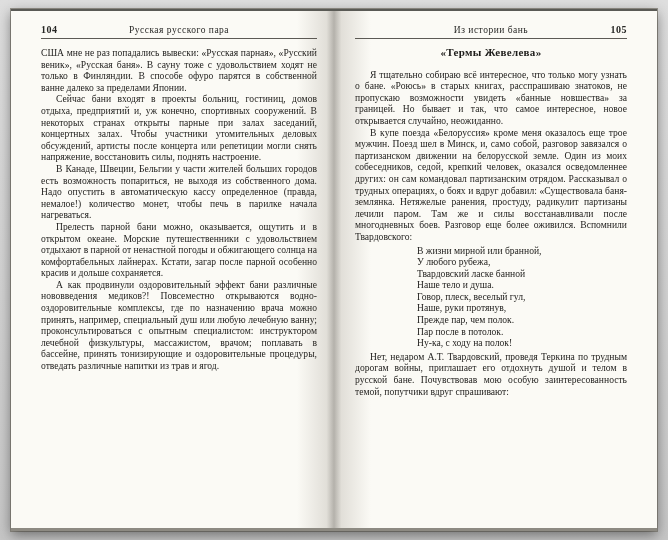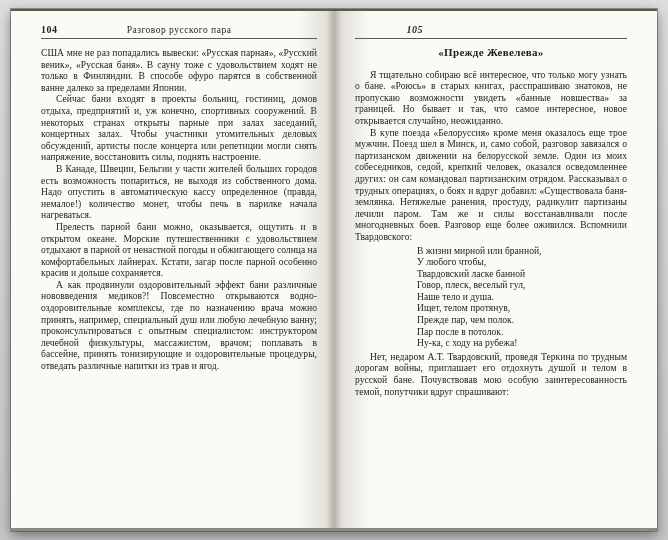--- a/index.html
+++ b/index.html
@@ -45,21 +45,21 @@
       rgba(90,80,66,0) 100%);
   }
   .page-header {
     display:flex; align-items:baseline;
     font-size:9.5px; letter-spacing:0.5px; color:#272725;
     padding-bottom:3px;
     border-bottom:1px solid #5c5a55;
     margin-bottom:8px;
   }
   .page-header .num { width:34px; font-weight:bold; font-size:10px; }
-  .page-header .num.right { text-align:right;font-style:italic; }
+  .page-header .num.right { text-align:right; }
   .page-header .title { flex:1; text-align:center; }
   .page-body {
     font-size:9.6px;
     line-height:11.6px;
     text-align:justify;
     color:#1d1c1a;
     hyphens:auto;
     -webkit-hyphens:auto;
   }
   .page-body p { text-indent:15px; }
@@ -80,51 +80,52 @@
 </style>
 </head>
 <body>
 
 <div class="backdrop">
   <div class="book">
 
     <div class="page page-left">
       <div class="page-header">
         <span class="num">104</span>
-        <span class="title">Разговор русского пара</span>
+        <span class="title">Русская русского пара</span>
         <span class="num right"></span>
       </div>
       <div class="page-body">
         <p class="noindent">США мне не раз попадались вывески: «Русская парная», «Русский веник», «Русская баня». В сауну тоже с удовольствием ходят не только в Финляндии. В способе офуро парятся в собственной ванне далеко за пределами Японии.</p>
         <p>Сейчас бани входят в проекты больниц, гостиниц, домов отдыха, предприятий и, уж конечно, спортивных сооружений. В некоторых странах открыты парные при залах заседаний, концертных залах. Чтобы участники утомительных деловых обсуждений, артисты после концерта или репетиции могли снять напряжение, восстановить силы, поднять настроение.</p>
         <p>В Канаде, Швеции, Бельгии у части жителей больших городов есть возможность попариться, не выходя из собственного дома. Надо опустить в автоматическую кассу определенное (правда, немалое!) количество монет, чтобы печь в парилке начала нагреваться.</p>
         <p>Прелесть парной бани можно, оказывается, ощутить и в открытом океане. Морские путешественники с удовольствием отдыхают в парной от ненастной погоды и обжигающего солнца на комфортабельных лайнерах. Кстати, загар после парной особенно красив и дольше сохраняется.</p>
         <p>А как продвинули оздоровительный эффект бани различные нововведения медиков?! Повсеместно открываются водно-оздоровительные комплексы, где по назначению врача можно принять, например, специальный душ или любую лечебную ванну; проконсультироваться с опытным специалистом: инструктором лечебной физкультуры, массажистом, врачом; поплавать в бассейне, принять тонизирующие и оздоровительные процедуры, отведать различные напитки из трав и ягод.</p>
       </div>
     </div>
 
     <div class="page page-right">
       <div class="page-header">
         <span class="num"></span>
+        <span class="title">Из истории бань</span>
         <span class="num right">105</span>
       </div>
       <div class="page-body">
-        <div class="chapter-heading">«Прежде Жевелева»</div>
+        <div class="chapter-heading">«Термы Жевелева»</div>
         <p>Я тщательно собираю всё интересное, что только могу узнать о бане. «Роюсь» в старых книгах, расспрашиваю знатоков, не пропускаю возможности увидеть «банные новшества» за границей. Но бывает и так, что самое интересное, новое открывается случайно, неожиданно.</p>
         <p>В купе поезда «Белоруссия» кроме меня оказалось еще трое мужчин. Поезд шел в Минск, и, само собой, разговор завязался о партизанском движении на белорусской земле. Один из моих собеседников, седой, крепкий человек, оказался осведомленнее других: он сам командовал партизанским отрядом. Рассказывал о трудных операциях, о боях и вдруг добавил: «Существовала баня-землянка. Нетяжелые ранения, простуду, радикулит партизаны лечили паром. Там же и силы восстанавливали после многодневных боев. Разговор еще более оживился. Вспомнили Твардовского:</p>
         <div class="poem">
           <div class="poem-line">В жизни мирной или бранной,</div>
-          <div class="poem-line">У любого чтобы,</div>
+          <div class="poem-line">У любого рубежа,</div>
           <div class="poem-line">Твардовский ласке банной</div>
+          <div class="poem-line">Наше тело и душа.</div>
           <div class="poem-line">Говор, плеск, веселый гул,</div>
-          <div class="poem-line">Наше тело и душа.</div>
-          <div class="poem-line">Ищет, телом протянув,</div>
+          <div class="poem-line">Наше, руки протянув,</div>
           <div class="poem-line">Прежде пар, чем полок.</div>
           <div class="poem-line">Пар после в потолок.</div>
-          <div class="poem-line">Ну-ка, с ходу на рубежа!</div>
+          <div class="poem-line">Ну-ка, с ходу на полок!</div>
         </div>
         <p>Нет, недаром А.Т. Твардовский, проведя Теркина по трудным дорогам войны, приглашает его отдохнуть душой и телом в русской бане. Почувствовав мою особую заинтересованность темой, попутчики вдруг спрашивают:</p>
       </div>
     </div>
 
     <div class="gutter"></div>
   </div>
 </div>
 
 </body></html>

